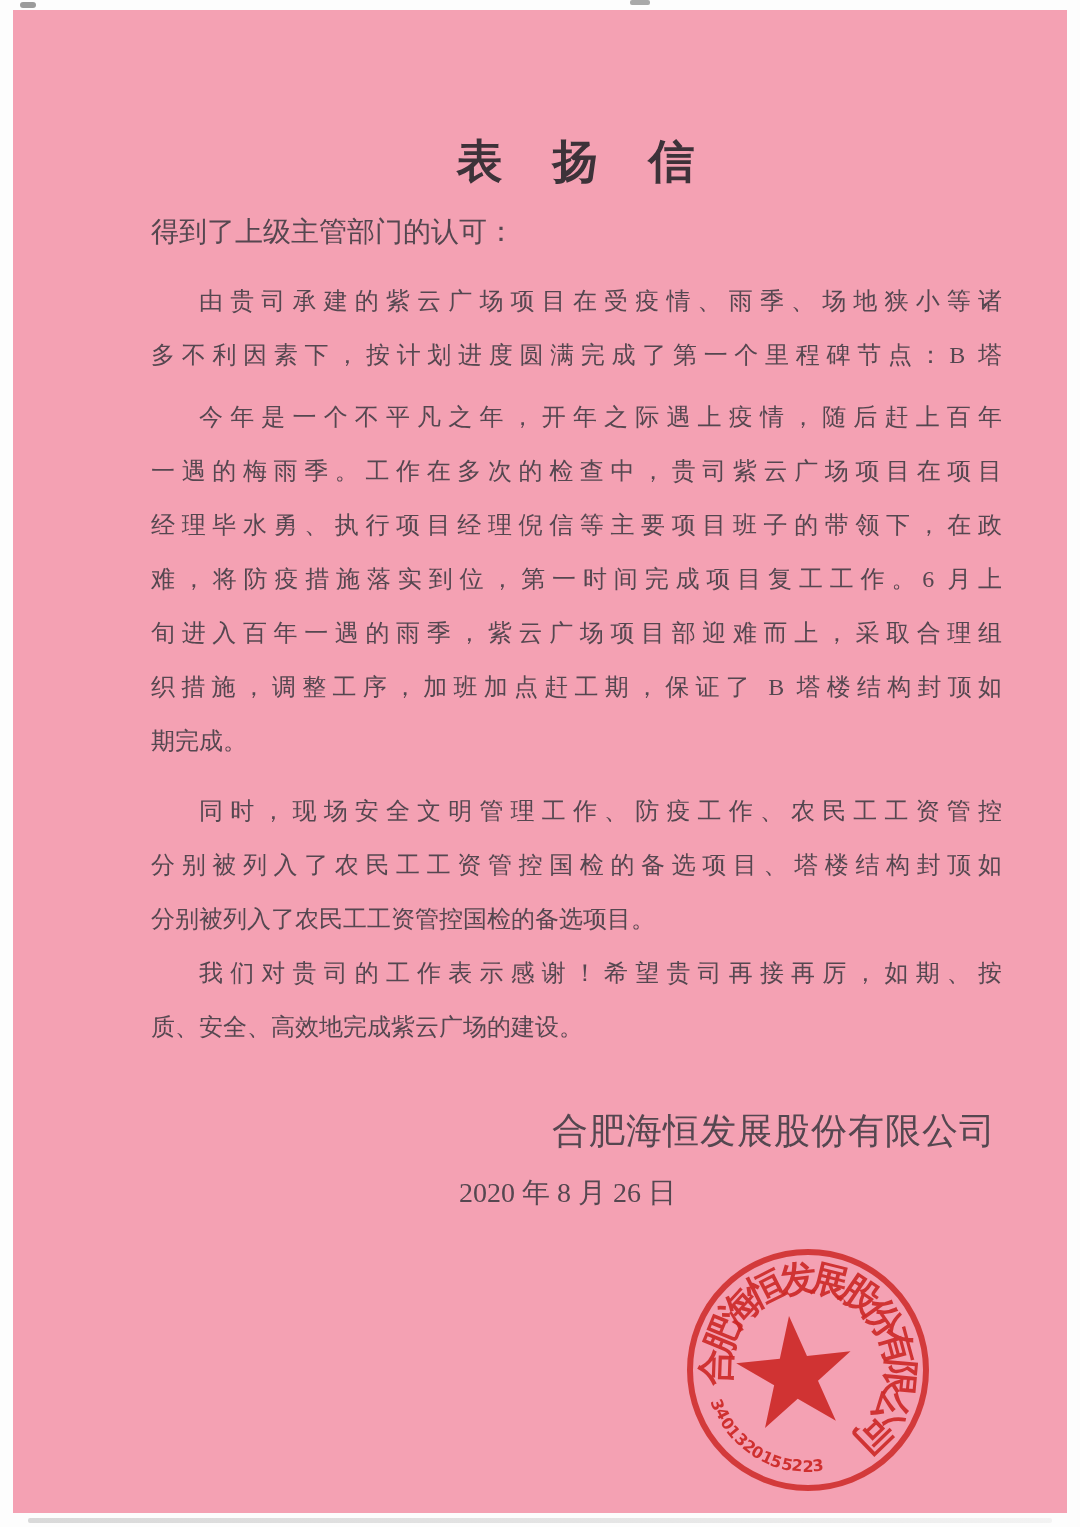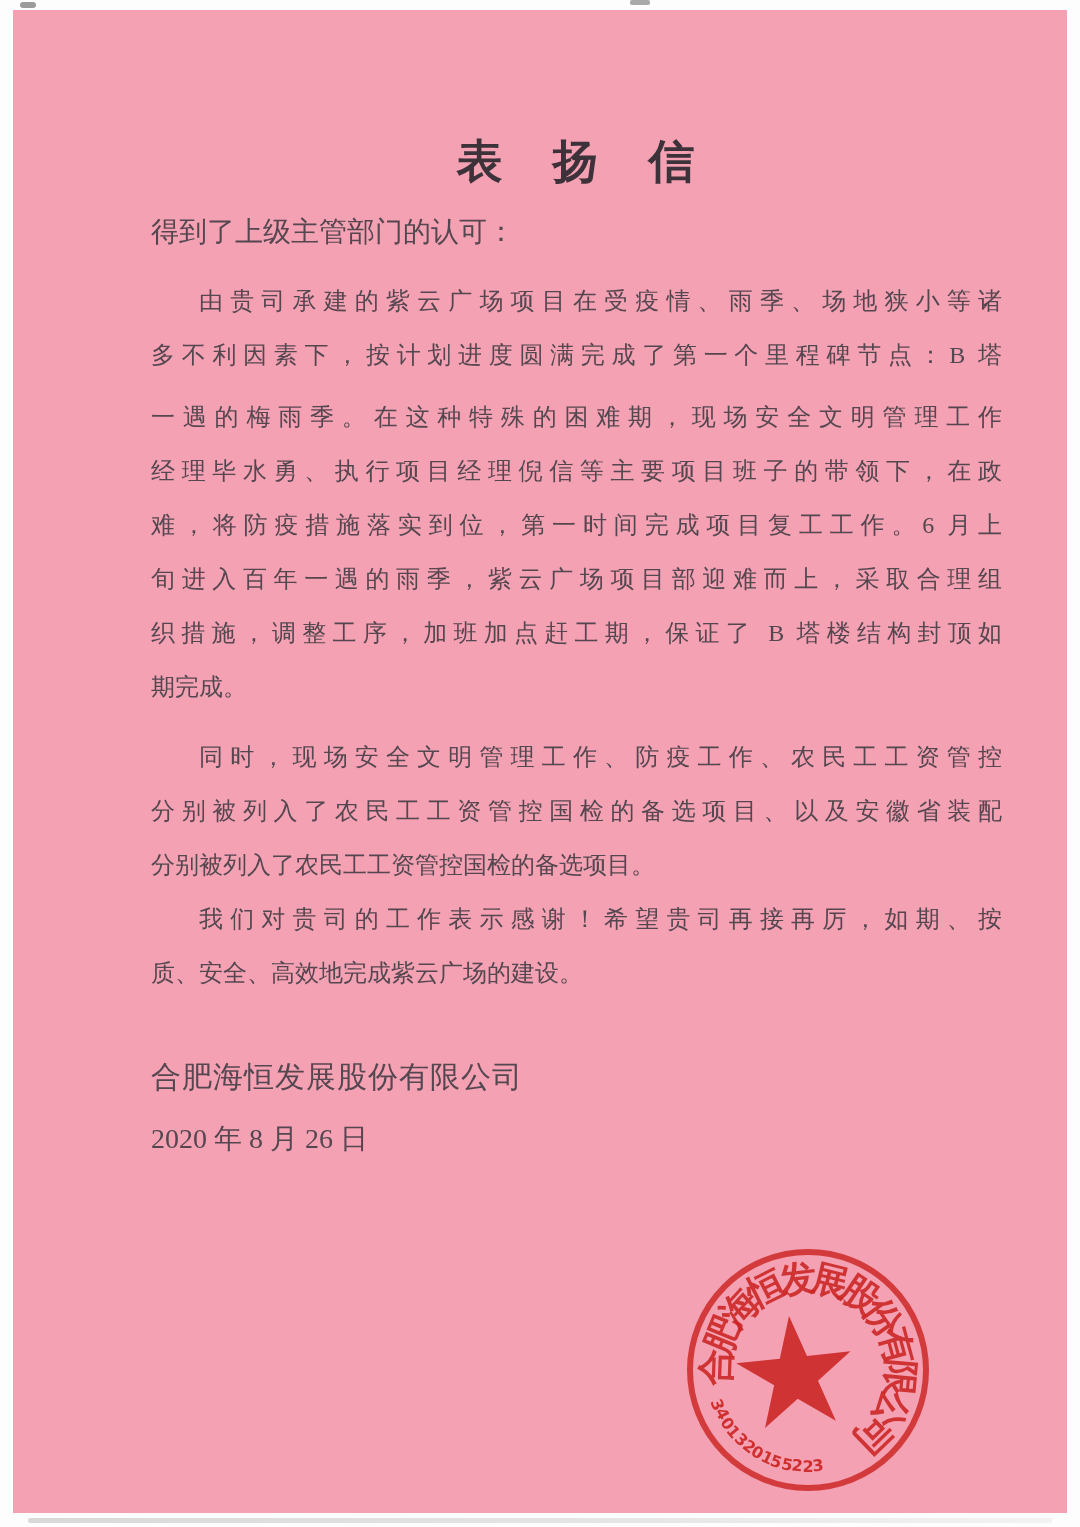--- a/index.html
+++ b/index.html
@@ -22,22 +22,22 @@
   }
   .salutation{margin-top:18px;font-size:28px;line-height:48px}
   .para .ln{font-size:24px;line-height:54px;text-align:justify}
   .para .ln.fill{text-align-last:justify}
   .para .ln.end{text-align-last:left}
   .para .ln.first{text-indent:2em}
   .para-1{margin-top:18px}
   .para-2{margin-top:8px}
   .para-3{margin-top:16px}
   .para-4{margin-top:0}
-  .sig-company{margin-top:50px;font-size:30px;line-height:54px;padding-right:6px;letter-spacing:1px}
-  .sig-date{margin-top:8px;text-align:left;font-size:28px;line-height:54px;padding-right:18px}
+  .sig-company{margin-top:50px;text-align:right;font-size:36px;line-height:54px;padding-right:6px;letter-spacing:1px}
+  .sig-date{margin-top:8px;text-align:center;font-size:28px;line-height:54px;padding-right:18px}
 
   
   .stamp{
     position:absolute;left:687px;top:1249px;width:242px;height:242px;
     mix-blend-mode:multiply;z-index:5;opacity:.93;
   }
   .stamp .ring{
     position:absolute;left:0;top:0;width:230px;height:230px;
     border:6px solid rgba(213,55,43,.88);border-radius:50%;
   }
@@ -72,30 +72,31 @@
 
 <div class="page">
   <div class="title">表　扬　信</div>
   <div class="salutation">得到了上级主管部门的认可：</div>
   <div>
       <div class="para para-1">
         <div class="ln first fill">由贵司承建的紫云广场项目在受疫情、雨季、场地狭小等诸</div>
         <div class="ln fill">多不利因素下，按计划进度圆满完成了第一个里程碑节点：B 塔</div>
       </div>
       <div class="para para-2">
-        <div class="ln fill">一遇的梅雨季。在这种特殊的困难期，现场安全文明管理工作</div>
+        <div class="ln first fill">今年是一个不平凡之年，开年之际遇上疫情，随后赶上百年</div>
+        <div class="ln fill">一遇的梅雨季。工作在多次的检查中，贵司紫云广场项目在项目</div>
         <div class="ln fill">经理毕水勇、执行项目经理倪信等主要项目班子的带领下，在政</div>
         <div class="ln fill">难，将防疫措施落实到位，第一时间完成项目复工工作。6 月上</div>
         <div class="ln fill">旬进入百年一遇的雨季，紫云广场项目部迎难而上，采取合理组</div>
         <div class="ln fill">织措施，调整工序，加班加点赶工期，保证了 B 塔楼结构封顶如</div>
         <div class="ln end">期完成。</div>
       </div>
       <div class="para para-3">
         <div class="ln first fill">同时，现场安全文明管理工作、防疫工作、农民工工资管控</div>
-        <div class="ln fill">分别被列入了农民工工资管控国检的备选项目、以及安徽省装配</div>
+        <div class="ln fill">分别被列入了农民工工资管控国检的备选项目、塔楼结构封顶如</div>
         <div class="ln end">分别被列入了农民工工资管控国检的备选项目。</div>
       </div>
       <div class="para para-4">
         <div class="ln first fill">我们对贵司的工作表示感谢！希望贵司再接再厉，如期、按</div>
         <div class="ln end">质、安全、高效地完成紫云广场的建设。</div>
       </div>
     </div>
   <div class="sig-company">合肥海恒发展股份有限公司</div>
   <div class="sig-date">2020 年 8 月 26 日</div>
 </div>

